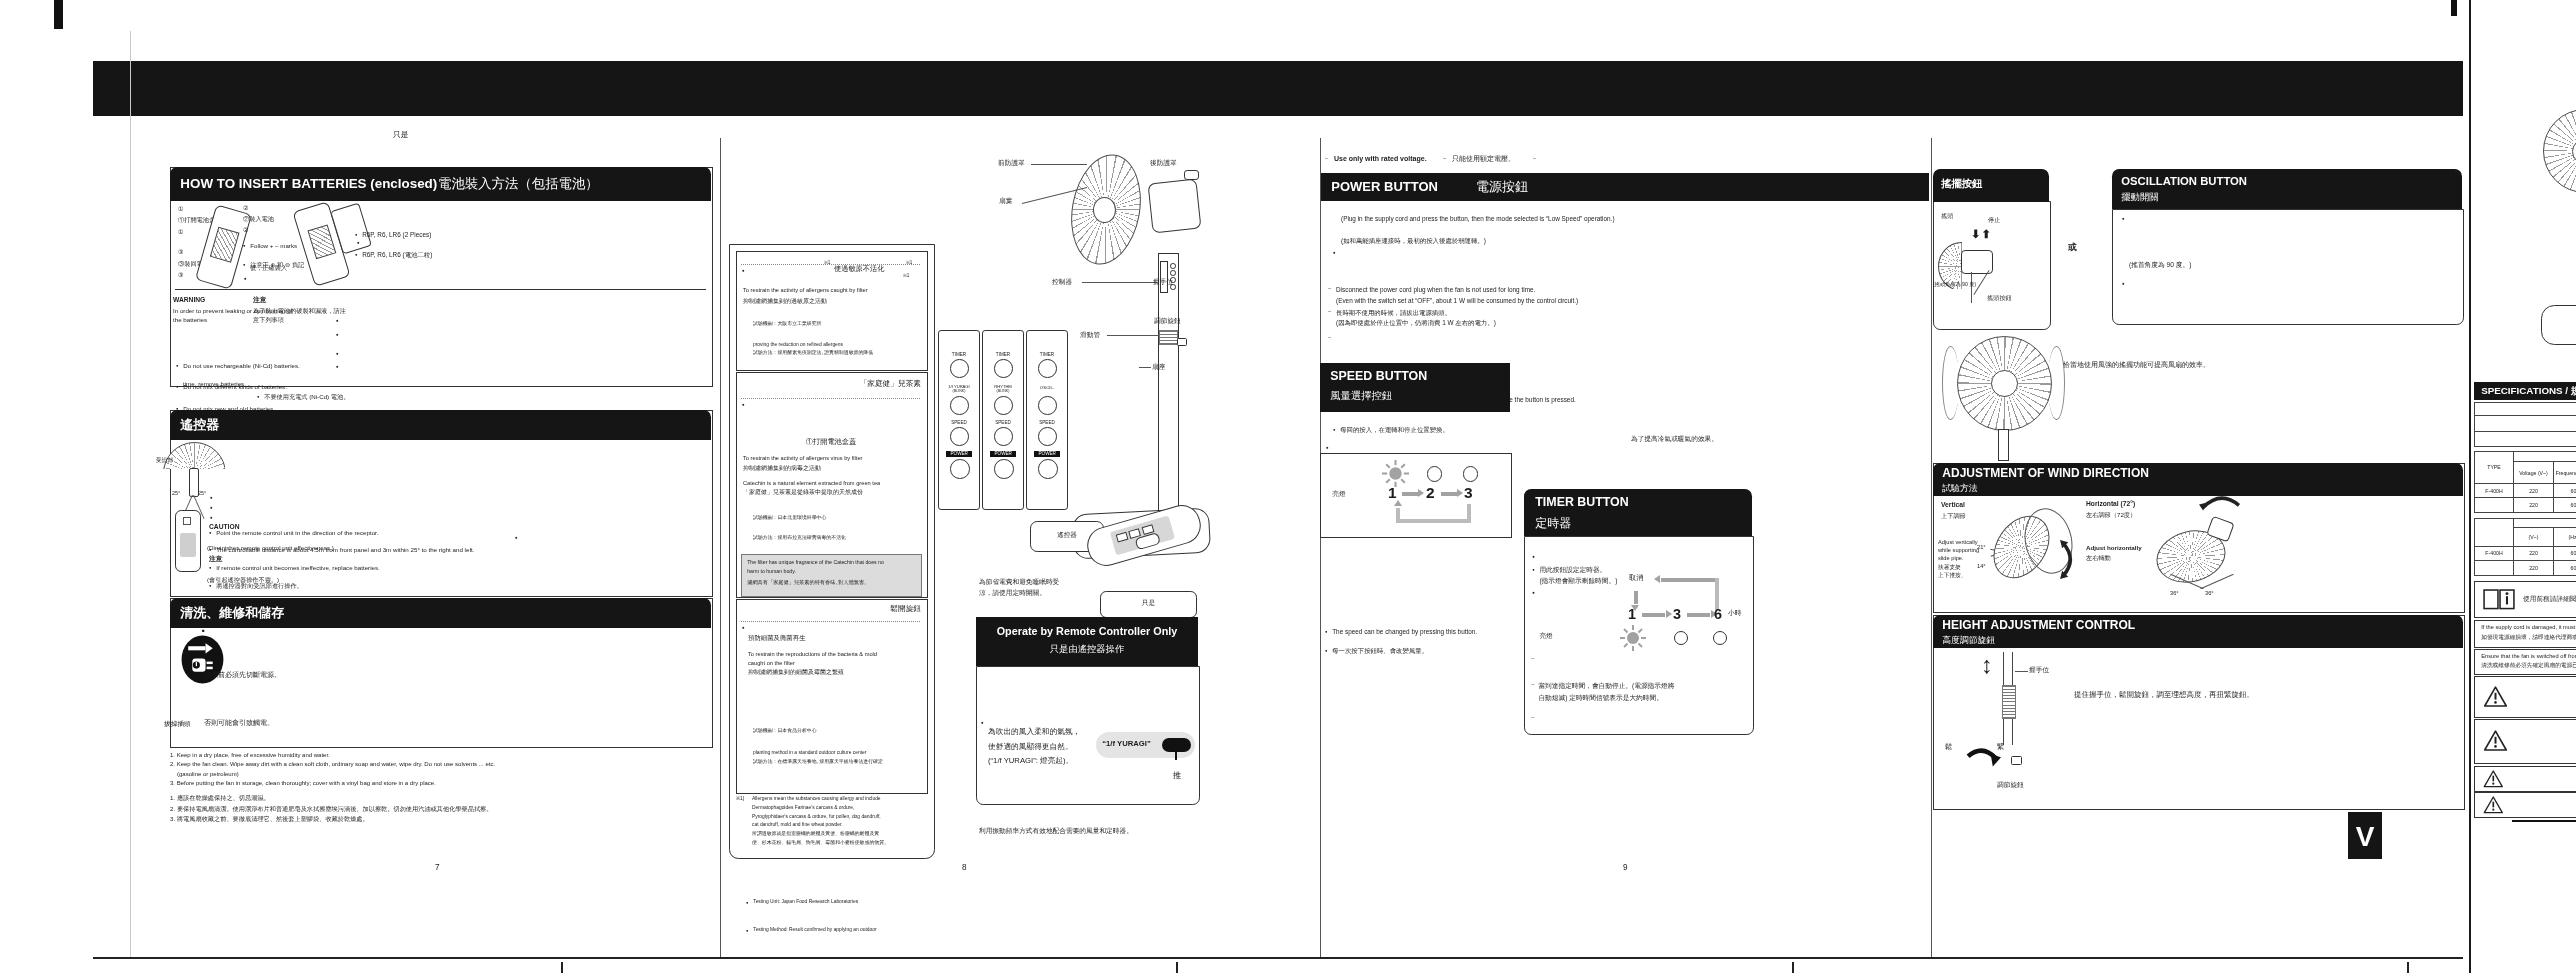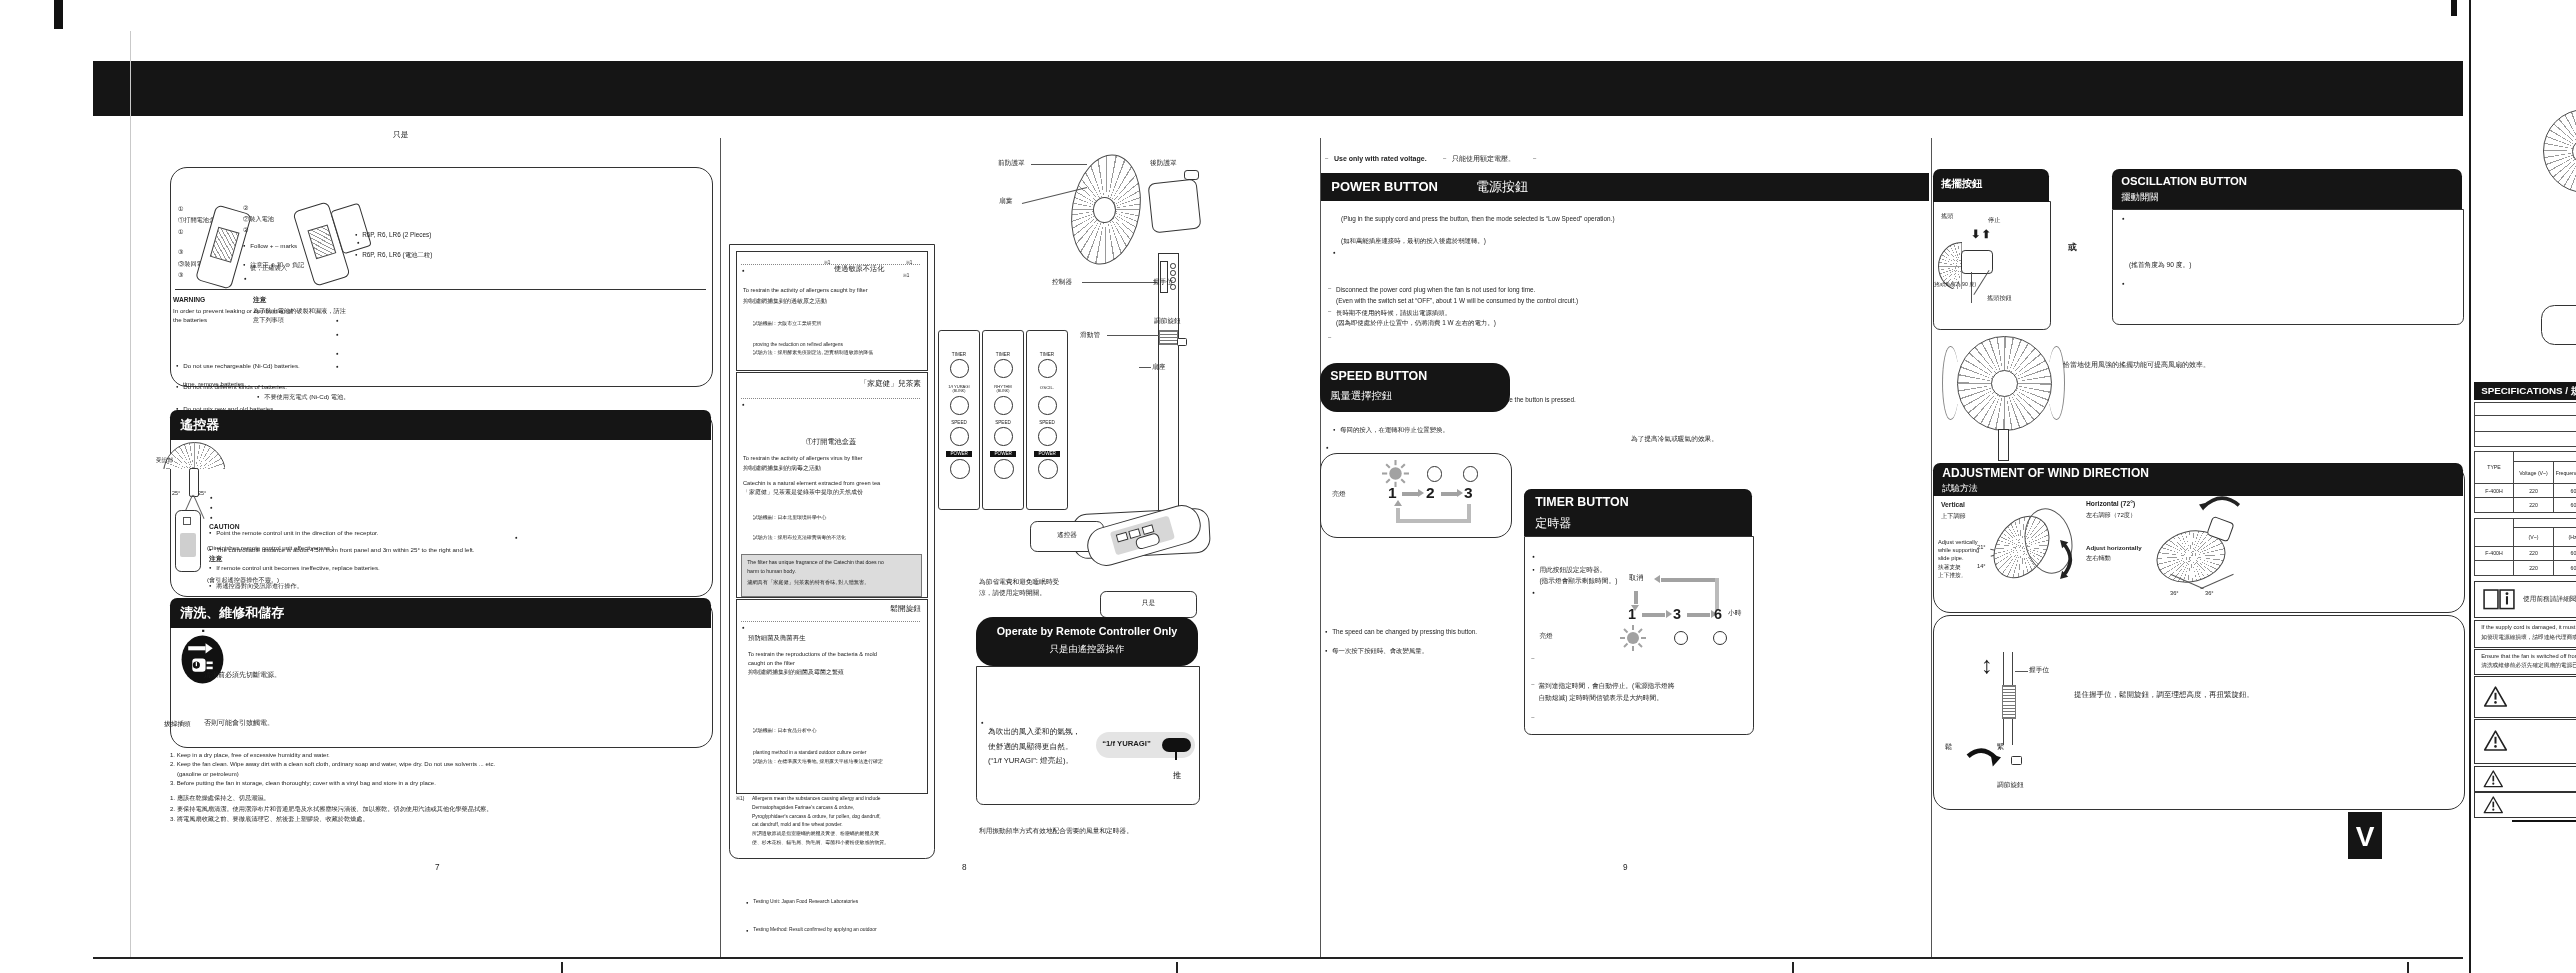--- a/index.html
+++ b/index.html
@@ -2,21 +2,21 @@
 <html style="font-size:8.2px"><head>
 <meta charset="utf-8">
 <style>
 html,body{margin:0;padding:0;background:#fff}
 #root{position:relative;width:3115px;height:974px;background:#fff;overflow:hidden;
 font-family:"Liberation Sans",sans-serif;color:#1c1c1c}
 .t{position:absolute;white-space:nowrap;line-height:1.25}
 .b{font-weight:700}
 .bar{position:absolute;background:#151515;color:#fff}
 .box{position:absolute;border:1px solid #333;background:#fff}
-.r14{border-radius:17px}.rt{border-radius:7.2px 7.2px 0 0}.rb{border-radius:0 0 7.2px 7.2px}
+.r14{border-radius:0}.rt{border-radius:7.2px 7.2px 0 0}.rb{border-radius:0 0 7.2px 7.2px}
 .ln{position:absolute;background:#555}
 .lite{background:#bbb}
 .dot{position:absolute;font-size:4.6px}
 .dot::before{content:"●"}
 .sqb{position:absolute;font-size:4.6px}
 .sqb::before{content:"■"}
 .dsh{position:absolute;font-size:5.7px;color:#333}
 .dsh::before{content:"‒"}
 .li{position:relative;padding-left:7.2px}
 .li::before{content:"●";position:absolute;left:0;top:1px;font-size:4.1px}
@@ -62,20 +62,24 @@
 <div class="ln" style="left:1931px;top:138px;width:1px;height:819px;background:#555"></div>
 <div class="ln" style="left:93px;top:957px;width:2370px;height:1.5px;background:#222"></div>
 <div class="ln" style="left:561px;top:962px;width:1.5px;height:11.3px;background:#222"></div>
 <div class="ln" style="left:1176px;top:962px;width:1.5px;height:11.3px;background:#222"></div>
 <div class="ln" style="left:1792px;top:962px;width:1.5px;height:11.3px;background:#222"></div>
 <div class="ln" style="left:2407px;top:962px;width:1.5px;height:11.3px;background:#222"></div>
 
 <div class="t" style="left:393px;top:130px;font-size:7.7px">只是</div>
 
 <div class="box r14" style="left:170px;top:167px;width:541px;height:218px"></div>
+<div class="bar rt" style="left:170px;top:167px;width:541px;height:34px">
+ <span class="t b" style="left:10.3px;top:9.3px;font-size:13.4px">HOW TO INSERT BATTERIES (enclosed)</span>
+ <span class="t" style="left:268px;top:9.3px;font-size:13.4px">電池裝入方法（包括電池）</span>
+</div>
 <div class="t" style="left:178px;top:205px;font-size:6.2px">①</div>
 <div class="t" style="left:178px;top:216px;font-size:6.2px">①打開電池盒蓋</div>
 <div class="t" style="left:178px;top:228px;font-size:6.2px">①</div>
 <div class="t" style="left:178px;top:248px;font-size:6.2px">③</div>
 <div class="t" style="left:178px;top:260px;font-size:6.2px">③裝回電池盒蓋</div>
 <div class="t" style="left:178px;top:271px;font-size:6.2px">③</div>
 <div class="box" style="left:205px;top:208px;width:35px;height:76px;border-radius:6.2px;transform:rotate(16deg)">
  <div class="dhatch" style="left:7.2px;top:19.6px;width:19.6px;height:29px"></div>
 </div>
 <div class="t" style="left:243px;top:204px;font-size:6.2px">②</div>
@@ -483,20 +487,24 @@
 <svg style="left:2198px;top:490px" width="46" height="20.6" viewBox="0 0 90 40">
  <path d="M10 34 Q45 0 80 30" fill="none" stroke="#222" stroke-width="7"></path>
  <polygon points="2,28 20,24 10,40" fill="#222"></polygon>
 </svg>
 <div class="ln" style="left:2169px;top:581px;width:36px;height:0.8px;transform:rotate(24deg)"></div>
 <div class="ln" style="left:2199px;top:581px;width:36px;height:0.8px;transform:rotate(-24deg)"></div>
 <div class="t" style="left:2170px;top:590px;font-size:5.7px">36°</div>
 <div class="t" style="left:2205px;top:590px;font-size:5.7px">36°</div>
 
 <div class="box r14" style="left:1933px;top:615px;width:530px;height:193px"></div>
+<div class="bar rt" style="left:1933px;top:615px;width:530px;height:33px">
+ <div class="t b" style="left:9.3px;top:3.1px;font-size:12px">HEIGHT ADJUSTMENT CONTROL</div>
+ <div class="t" style="left:9.3px;top:19.6px;font-size:8.8px">高度調節旋鈕</div>
+</div>
 <div class="t dbl" style="left:1981px;top:650px"></div>
 <div class="ln" style="left:2003px;top:652px;width:1.3px;height:93px;background:#444"></div>
 <div class="ln" style="left:2012px;top:652px;width:1.3px;height:93px;background:#444"></div>
 <div class="hatch" style="left:2002px;top:685px;width:12.4px;height:32px"></div>
 <div class="t" style="left:2029px;top:666px;font-size:6.7px">握手位</div>
 <div class="ln" style="left:2015px;top:671px;width:13.4px;height:0.8px"></div>
 <div class="t" style="left:1945px;top:742px;font-size:7.2px">鬆</div>
 <div class="t" style="left:1997px;top:742px;font-size:7.2px">緊</div>
 <svg style="left:1964px;top:747px" width="37" height="31" viewBox="0 0 72 60">
  <path d="M8 18 Q36 -6 62 22" fill="none" stroke="#111" stroke-width="9"></path>

